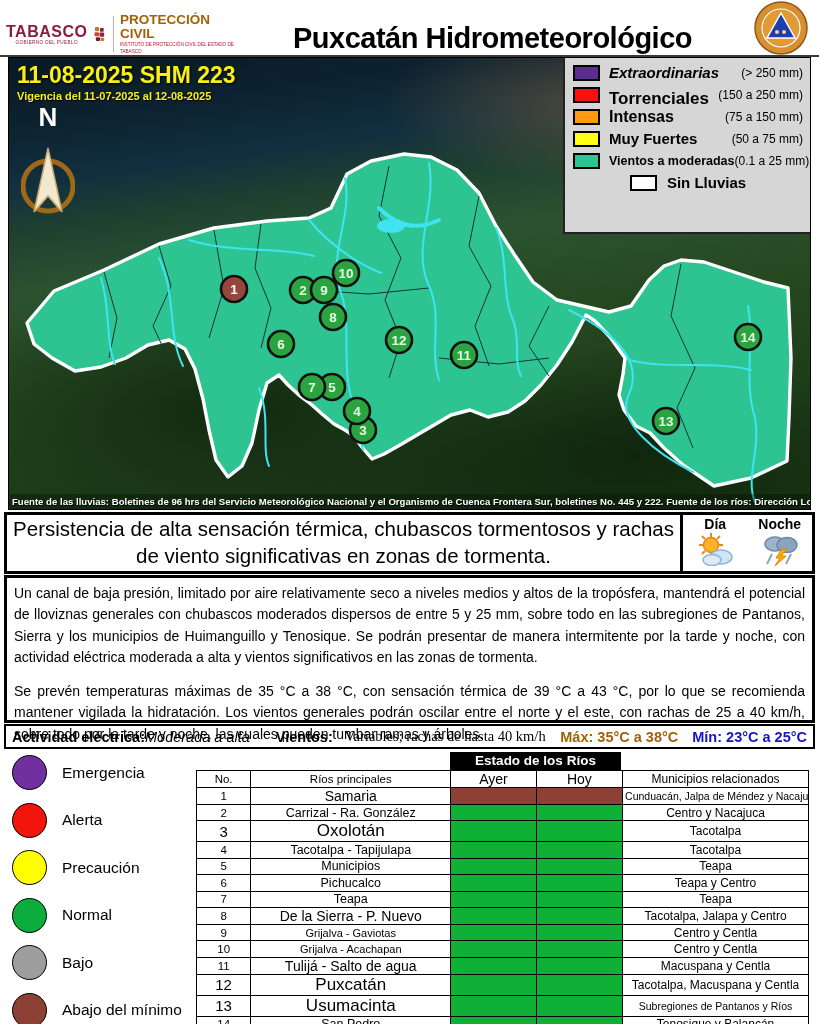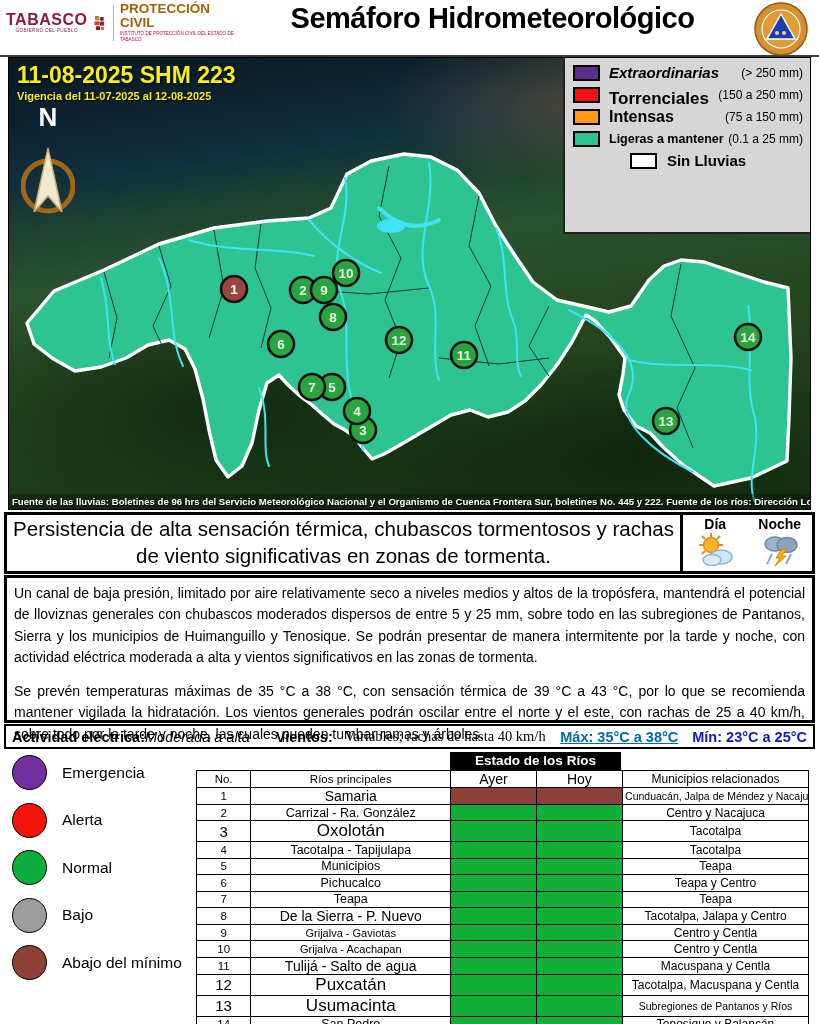--- a/index.html
+++ b/index.html
@@ -2,21 +2,21 @@
 <html><head>
 <meta charset="utf-8">
 <style>
   * { box-sizing: border-box; }
   html,body { margin:0; padding:0; }
   body {
     width:819px; height:1024px; overflow:hidden; background:#fff;
     font-family:"Liberation Sans", sans-serif; color:#000;
   }
   
-  .header { height:57px; display:flex; align-items:flex-start; padding:2px 8px 0 6px; border-bottom:2px solid #3a3a3a; }
+  .header { height:57px; display:flex; align-items:flex-end; padding:2px 8px 0 6px; border-bottom:2px solid #3a3a3a; }
   .brand { display:flex; align-items:center; gap:7px; width:232px; flex:none; }
   .brand-tab { text-align:center; }
   .brand-tabasco { color:#8d1b3d; font-weight:bold; font-size:16px; letter-spacing:.5px; line-height:1; }
   .brand-tagline { color:#8d1b3d; font-size:4.6px; letter-spacing:.4px; }
   .brand-divider { width:1px; height:36px; background:#c9a9b2; }
   .brand-agency { color:#a16207; font-weight:bold; font-size:13.5px; line-height:1; }
   .brand-agency-sub { color:#c60c30; font-size:4.6px; width:118px; line-height:1.4; margin-top:2px; }
   .page-title { flex:1; text-align:center; font-size:29px; font-weight:bold; letter-spacing:-.5px; padding-right:4px; }
   .seal { width:60px; flex:none; }
   
@@ -63,21 +63,21 @@
   
   .forecast-box { margin:1px 4px 0; border:3px solid #000; height:148px; padding:5px 7px; }
   .forecast-box p { margin:0 0 13px; font-size:14px; line-height:1.52; text-align:justify; }
   
   .conditions { margin:1px 4px 0; border:2px solid #000; height:25px; display:flex; align-items:center;
     padding:0 6px; font-size:14.5px; white-space:nowrap; }
   .cond-bold { font-weight:bold; }
   .cond-val { margin-right:26px;font-style:italic; }
   .cond-wind-val { margin-left:12px;font-family:Liberation Serif, serif; }
   .cond-right { margin-left:auto; display:flex; gap:14px; font-weight:bold; }
-  .cond-max { color:#0369a1;text-decoration:underline; }
+  .cond-max { color:#a16207; }
   .cond-min { color:#1414c8; }
   
   .bottom { display:flex; margin-top:3px; }
   .status-col { width:196px; flex:none; padding:3px 0 0 12px; display:flex; flex-direction:column; gap:12.5px; }
   .status-item { display:flex; align-items:center; gap:15px; min-height:35px; }
   .status-circle { width:35px; height:35px; border-radius:50%; border:1.5px solid #000; flex:none; }
   .status-label { font-size:15.5px; line-height:1.15; }
   
   .rivers { width:614px; flex:none; }
   .rivers-title { width:171px; margin-left:254px; background:#000; color:#fff; font-weight:bold;
@@ -109,21 +109,21 @@
       <rect x="12" y="14" width="10" height="9" rx="2" fill="#9a1f3f"></rect>
       <rect x="4" y="24" width="9" height="8" rx="2" fill="#7a1530"></rect>
       <rect x="14" y="25" width="8" height="7" rx="2" fill="#b0803a"></rect>
     </svg>
     <div class="brand-divider"></div>
     <div>
       <div class="brand-agency">PROTECCIÓN CIVIL</div>
       <div class="brand-agency-sub">INSTITUTO DE PROTECCIÓN CIVIL DEL ESTADO DE TABASCO</div>
     </div>
   </div>
-  <div class="page-title">Semáforo Hidrometeorológico</div>
+  <div class="page-title">Puxcatán Hidrometeorológico</div>
   <svg class="seal" width="60" height="54" viewBox="0 0 60 54">
     <circle cx="30" cy="27" r="26" fill="#d88f2e" stroke="#8a5a1d" stroke-width="1.5"></circle>
     <circle cx="30" cy="27" r="19" fill="#e09a36" stroke="#fff" stroke-width="1.2"></circle>
     <polygon points="30,12 44,37 16,37" fill="#1b3fae" stroke="#fff" stroke-width="1.5"></polygon>
     <circle cx="26" cy="31" r="2" fill="#f6d08a"></circle>
       <circle cx="33" cy="31" r="2" fill="#f6d08a"></circle>
   </svg>
 </div>
 
 <div class="map-wrap">
@@ -242,22 +242,27 @@
           <div class="legend-swatch" style="background: rgb(251, 15, 15);"></div>
           <div class="legend-label" style="font-size: 17px; margin-top: 8px;">Torrenciales</div>
           <div class="legend-range">(150 a 250 mm)</div>
         </div>
         <div class="legend-row">
           <div class="legend-swatch" style="background: rgb(255, 153, 18);"></div>
           <div class="legend-label" style="font-size: 16px;">Intensas</div>
           <div class="legend-range">(75 a 150 mm)</div>
         </div>
         <div class="legend-row">
+          <div class="legend-swatch" style="background: rgb(255, 255, 20);"></div>
+          <div class="legend-label" style="font-size: 15px;">Muy Fuertes</div>
+          <div class="legend-range">(50 a 75 mm)</div>
+        </div>
+        <div class="legend-row">
           <div class="legend-swatch" style="background: rgb(46, 196, 146);"></div>
-          <div class="legend-label" style="font-size: 12.5px;">Ligeras a mantener</div>
+          <div class="legend-label" style="font-size: 12.5px;">Vientos a moderadas</div>
           <div class="legend-range">(0.1 a 25 mm)</div>
         </div>
       </div>
     <div class="legend-norain">
       <div class="legend-swatch" id="norain-swatch" style="background: rgb(255, 255, 255);"></div>
       <div class="legend-norain-label">Sin Lluvias</div>
     </div>
   </div>
 
   <div class="source-bar">Fuente de las lluvias: Boletines de 96 hrs del Servicio Meteorológico Nacional y el Organismo de Cuenca Frontera Sur, boletines No. 445 y 222. Fuente de los ríos: Dirección Local de la Conagua.</div>
@@ -317,20 +322,24 @@
   <div class="status-col" id="status-list">
       <div class="status-item">
         <div class="status-circle" style="background: rgb(112, 48, 160);"></div>
         <div class="status-label">Emergencia</div>
       </div>
       <div class="status-item">
         <div class="status-circle" style="background: rgb(242, 21, 12);"></div>
         <div class="status-label">Alerta</div>
       </div>
       <div class="status-item">
+        <div class="status-circle" style="background: rgb(255, 255, 0);"></div>
+        <div class="status-label">Precaución</div>
+      </div>
+      <div class="status-item">
         <div class="status-circle" style="background: rgb(11, 174, 60);"></div>
         <div class="status-label">Normal</div>
       </div>
       <div class="status-item">
         <div class="status-circle" style="background: rgb(157, 157, 157);"></div>
         <div class="status-label">Bajo</div>
       </div>
       <div class="status-item">
         <div class="status-circle" style="background: rgb(140, 65, 52);"></div>
         <div class="status-label">Abajo del mínimo</div>

